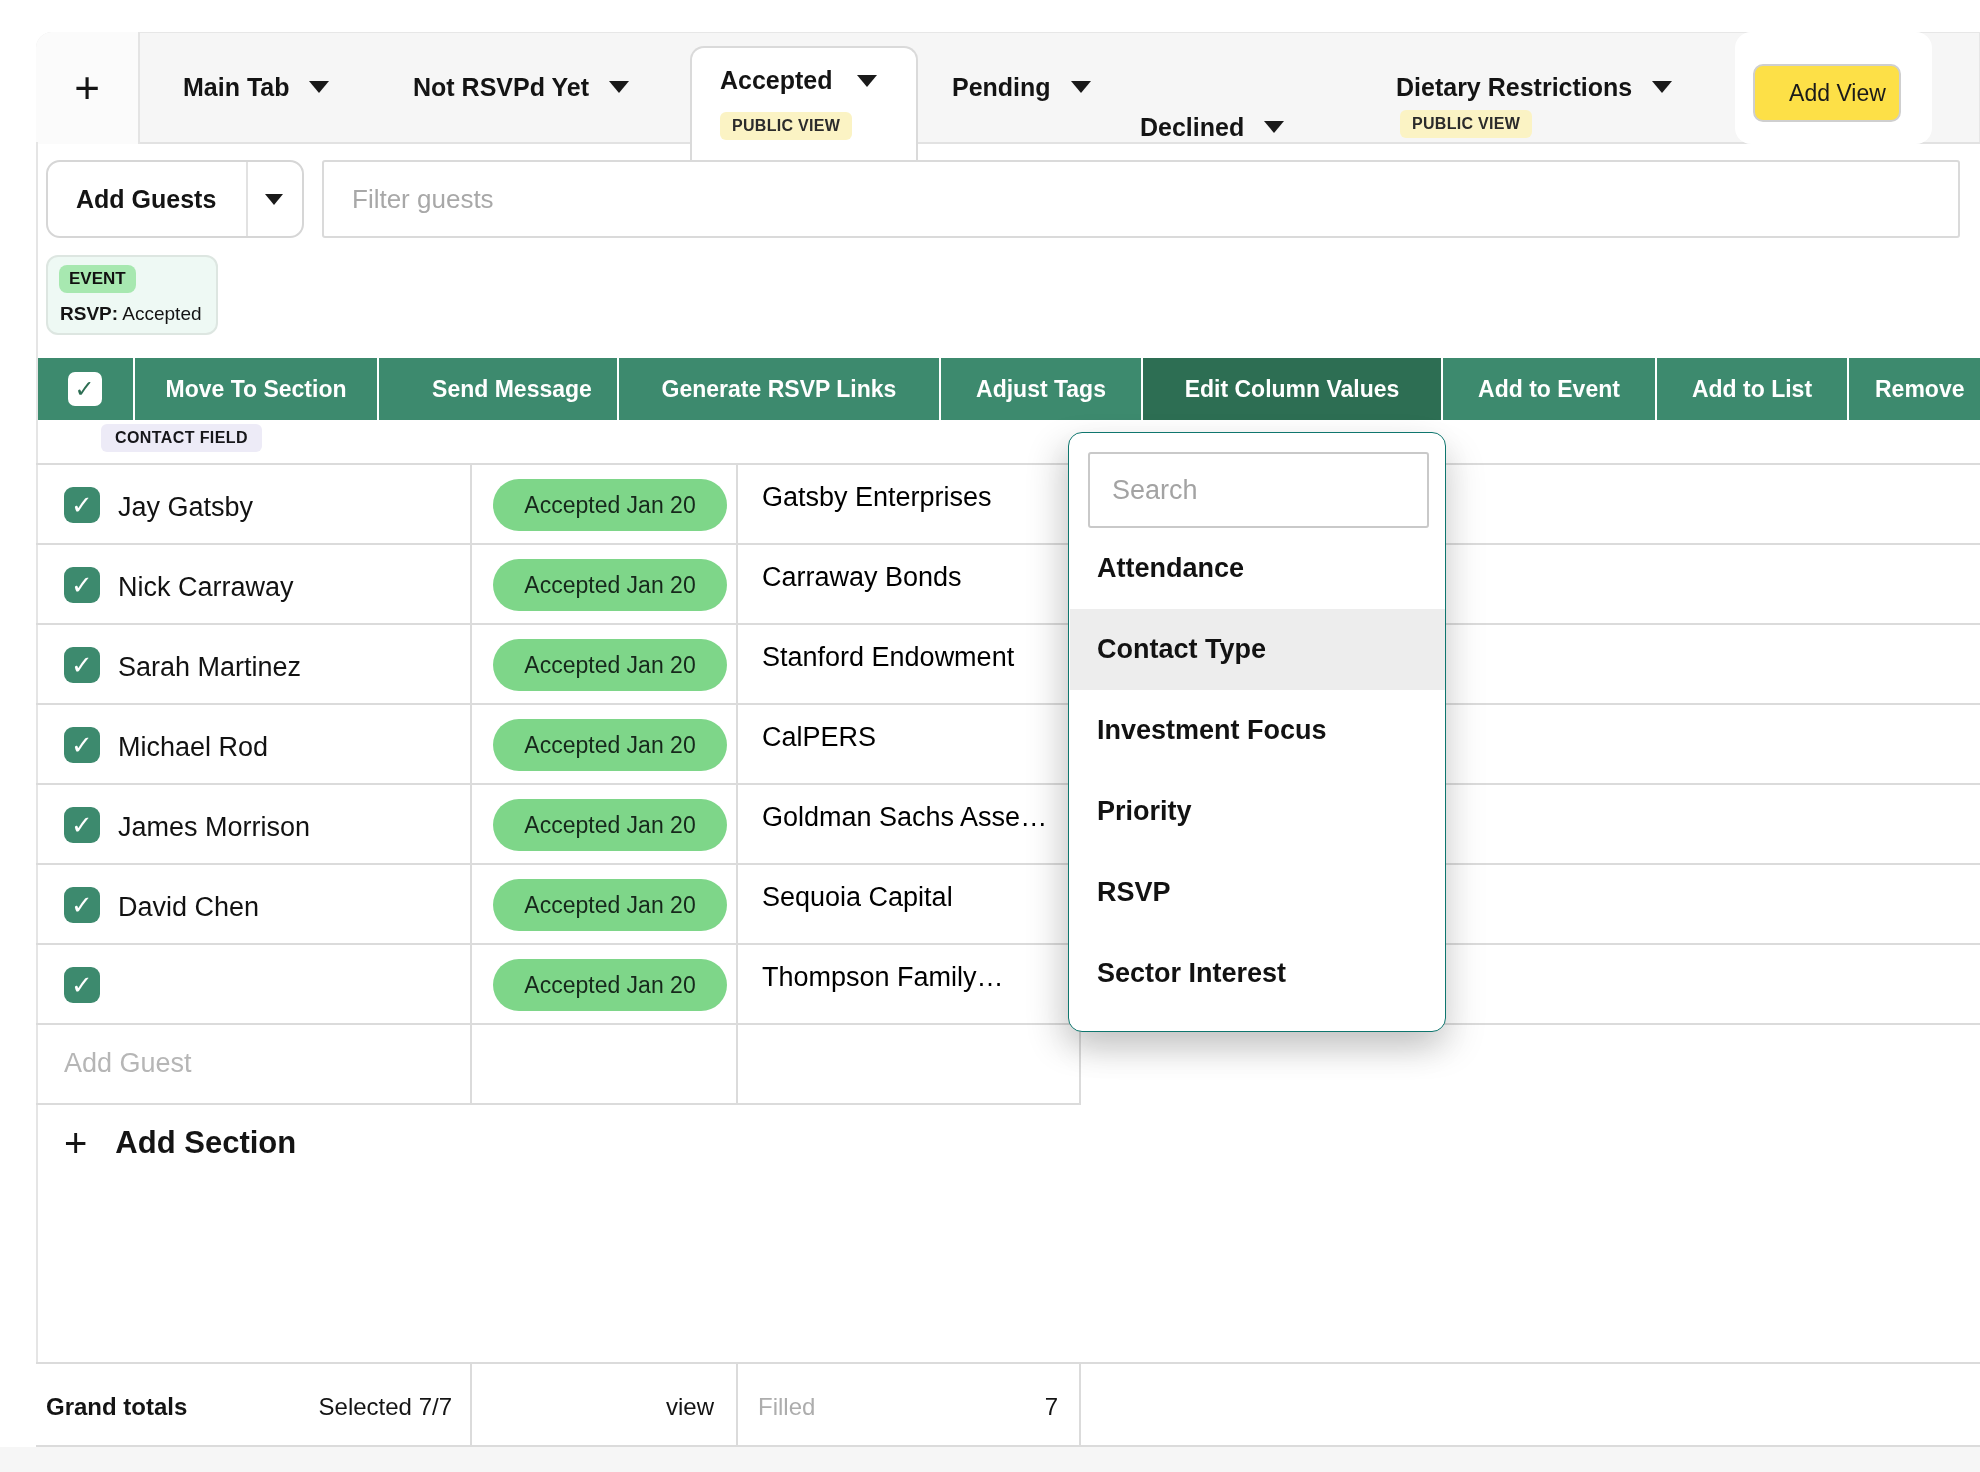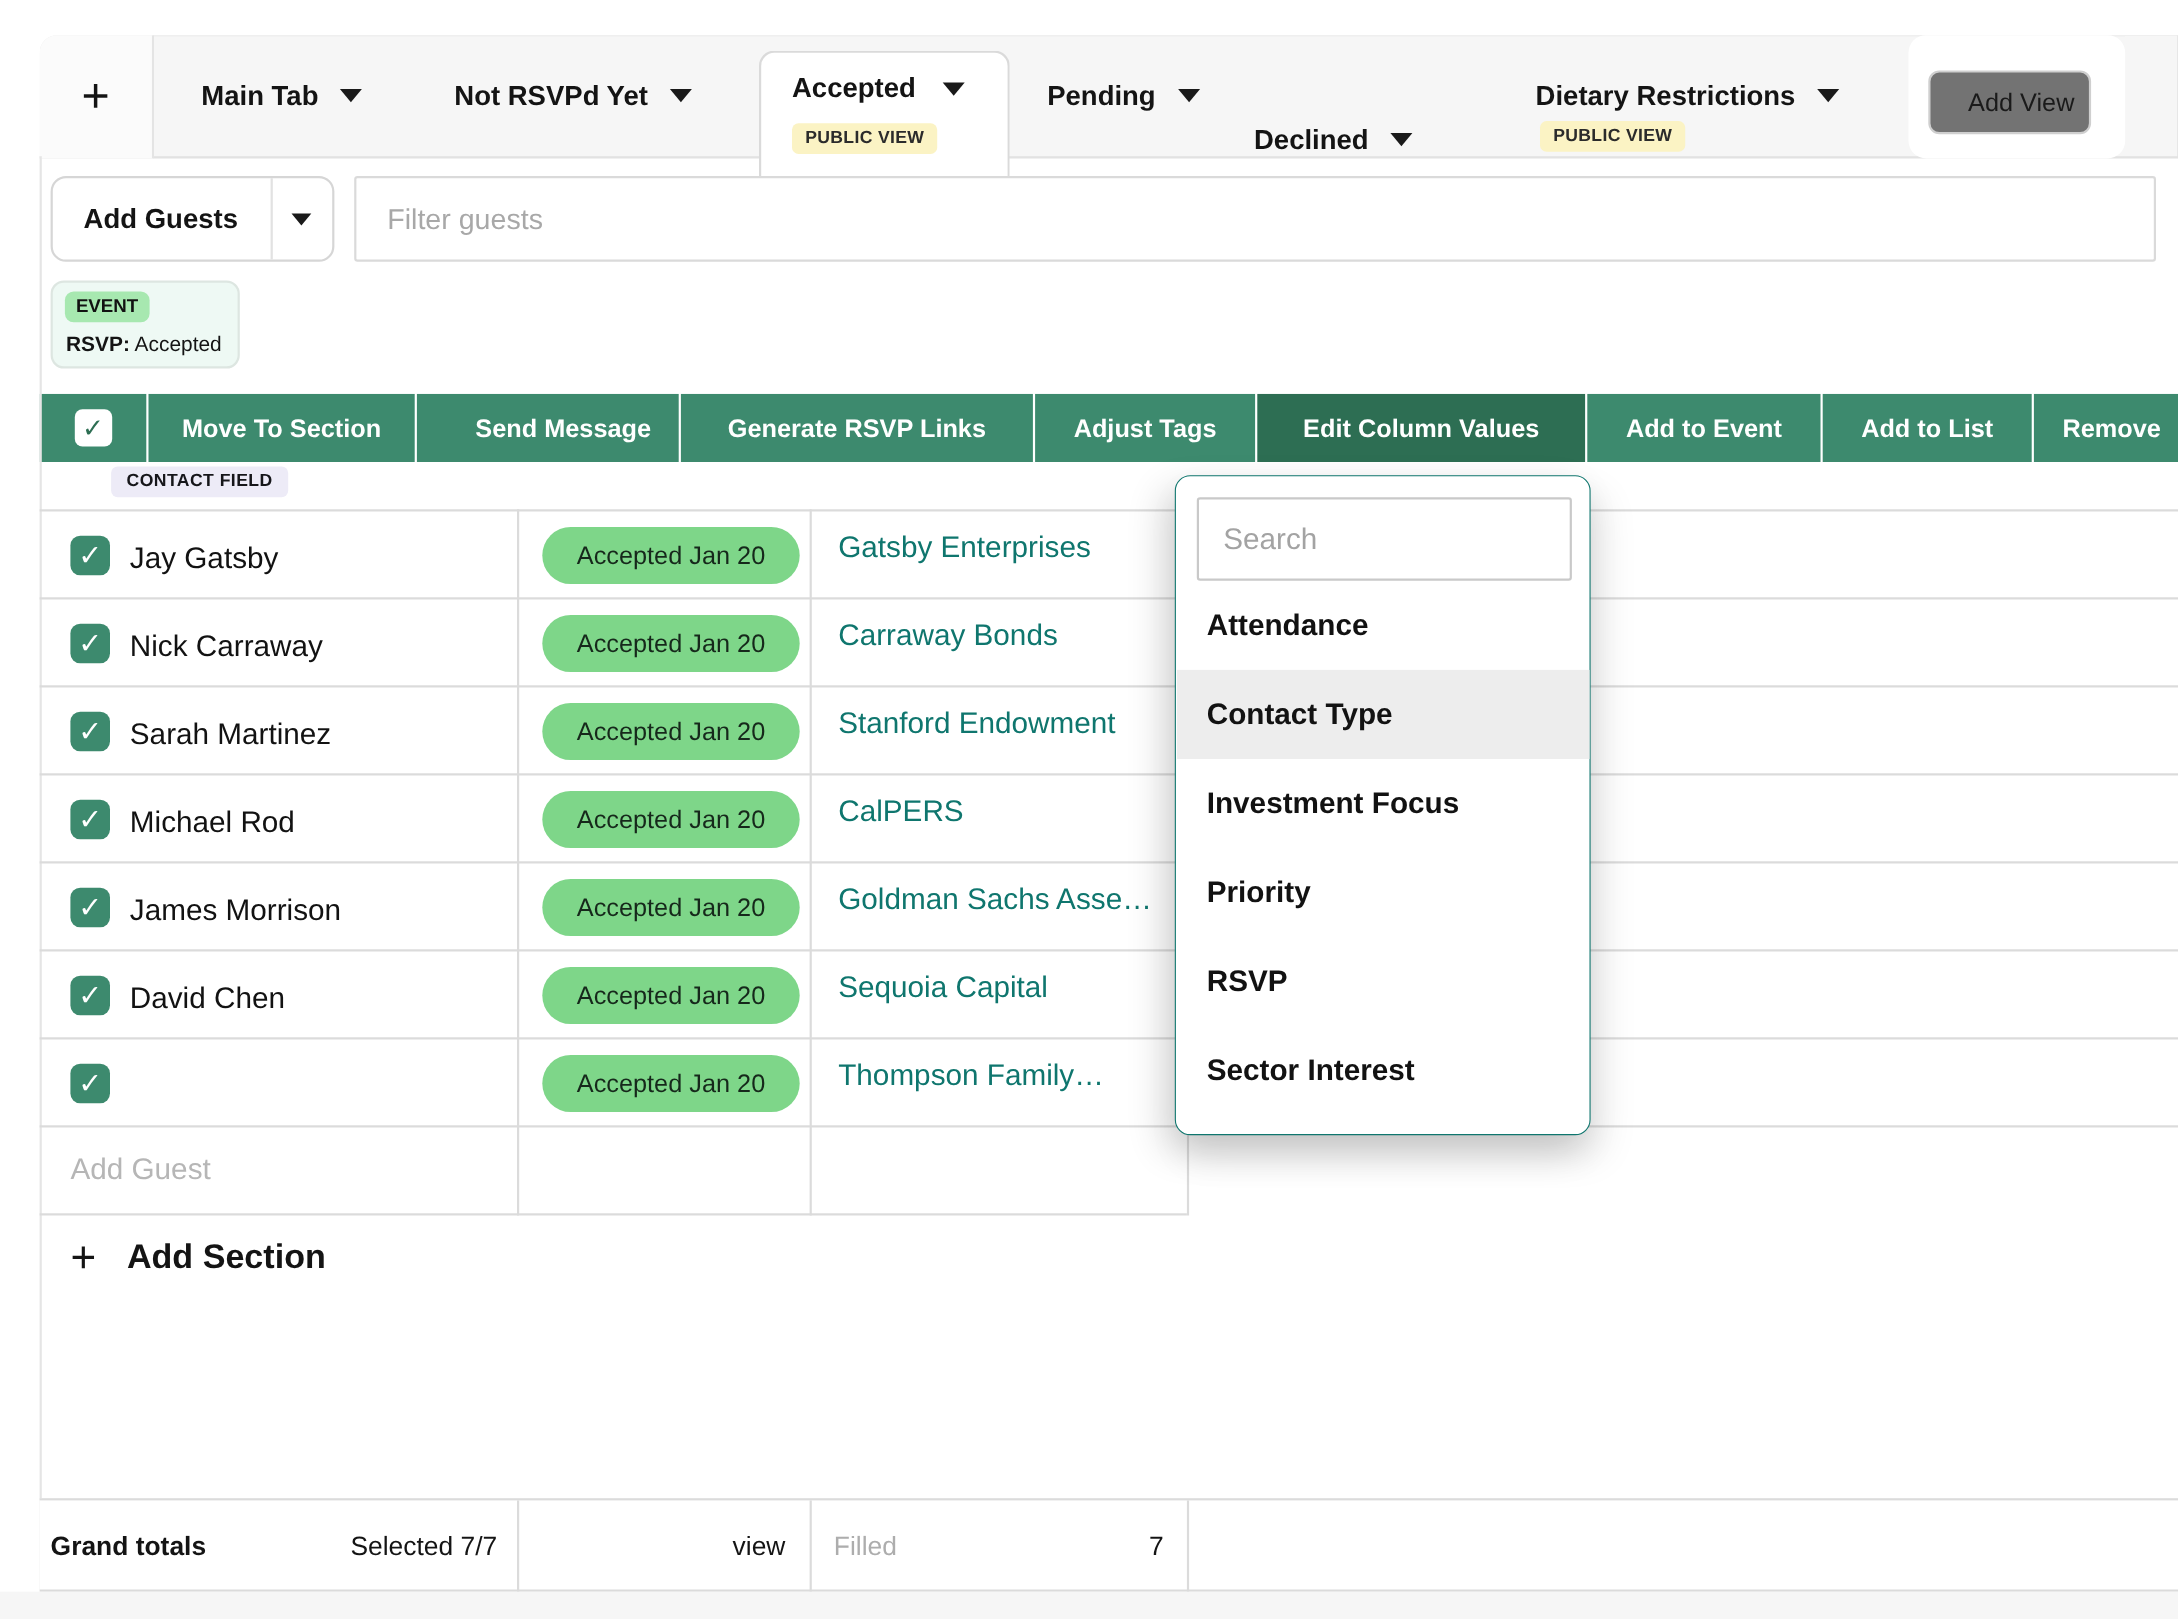--- a/index.html
+++ b/index.html
@@ -20,21 +20,21 @@
          border-top:12px solid #1a1a1a;}
   .caret.small{border-left-width:9px;border-right-width:9px;border-top-width:11px;}
   .tab-badge{position:absolute;font-size:16px;font-weight:700;background:#fbf3c4;color:#2b2b2b;
              padding:5px 12px;border-radius:6px;letter-spacing:.3px;white-space:nowrap;}
   .active-tab{position:absolute;left:690px;top:46px;width:228px;height:114px;background:#ffffff;
               border:2px solid #dadada;border-bottom:none;border-radius:14px 14px 0 0;box-sizing:border-box;}
   .active-tab .tab-inner{position:absolute;left:28px;top:18px;display:flex;align-items:center;gap:24px;
               font-size:25px;font-weight:700;}
   .addview-area{position:absolute;left:1735px;top:32px;width:197px;height:112px;background:#ffffff;
                 border-radius:16px;}
-  .addview-btn{position:absolute;left:1753px;top:64px;width:148px;height:58px;background:#737373;
+  .addview-btn{position:absolute;left:1753px;top:64px;width:148px;height:58px;background:#fde047;
                border:2px solid #cfcfcf;border-radius:10px;display:flex;align-items:center;
                justify-content:center;font-size:23px;color:#1a1a1a;box-sizing:border-box;padding-left:21px;}
 
   
   .addguests-btn{position:absolute;left:46px;top:160px;width:258px;height:78px;background:#fff;
                  border:2px solid #d6d6d6;border-radius:14px;box-sizing:border-box;}
   .addguests-label{position:absolute;left:28px;top:0;height:74px;display:flex;align-items:center;
                    font-size:25px;font-weight:700;}
   .addguests-divider{position:absolute;left:198px;top:0;width:2px;height:74px;background:#e2e2e2;}
   .addguests-caretbox{position:absolute;left:198px;top:0;width:56px;height:74px;display:flex;
@@ -71,21 +71,21 @@
   .grow{position:absolute;left:36px;width:1944px;height:80px;}
   .row-check{position:absolute;left:28px;top:22px;width:36px;height:36px;background:#3d8a6e;
              border-radius:9px;display:flex;align-items:center;justify-content:center;color:#fff;
              font-size:26px;font-weight:700;}
   .row-name{position:absolute;left:82px;top:0;height:84px;display:flex;align-items:center;
             font-size:27px;color:#121212;white-space:nowrap;}
   .row-pill{position:absolute;left:457px;top:14px;width:234px;height:52px;background:#7ed689;
             border-radius:26px;display:flex;align-items:center;justify-content:center;
             font-size:23px;color:#16281b;white-space:nowrap;}
   .row-company{position:absolute;left:726px;top:0;height:64px;display:flex;align-items:center;
-               font-size:27px;color:#0f766e;white-space:nowrap;}
+               font-size:27px;color:#000000;white-space:nowrap;}
   .addguest-row{position:absolute;left:36px;top:1023px;width:1043px;height:80px;border-bottom:2px solid #dbdbdb;
                 box-sizing:content-box;}
   .addguest-text{position:absolute;left:28px;top:0;height:80px;display:flex;align-items:center;
                  font-size:27px;color:#b6b6b6;}
 
   .add-section{position:absolute;left:64px;top:1112px;height:62px;display:flex;align-items:center;gap:28px;}
   .add-section .plus{font-size:40px;font-weight:400;line-height:1;}
   .add-section .label{font-size:31px;font-weight:700;}
 
   

